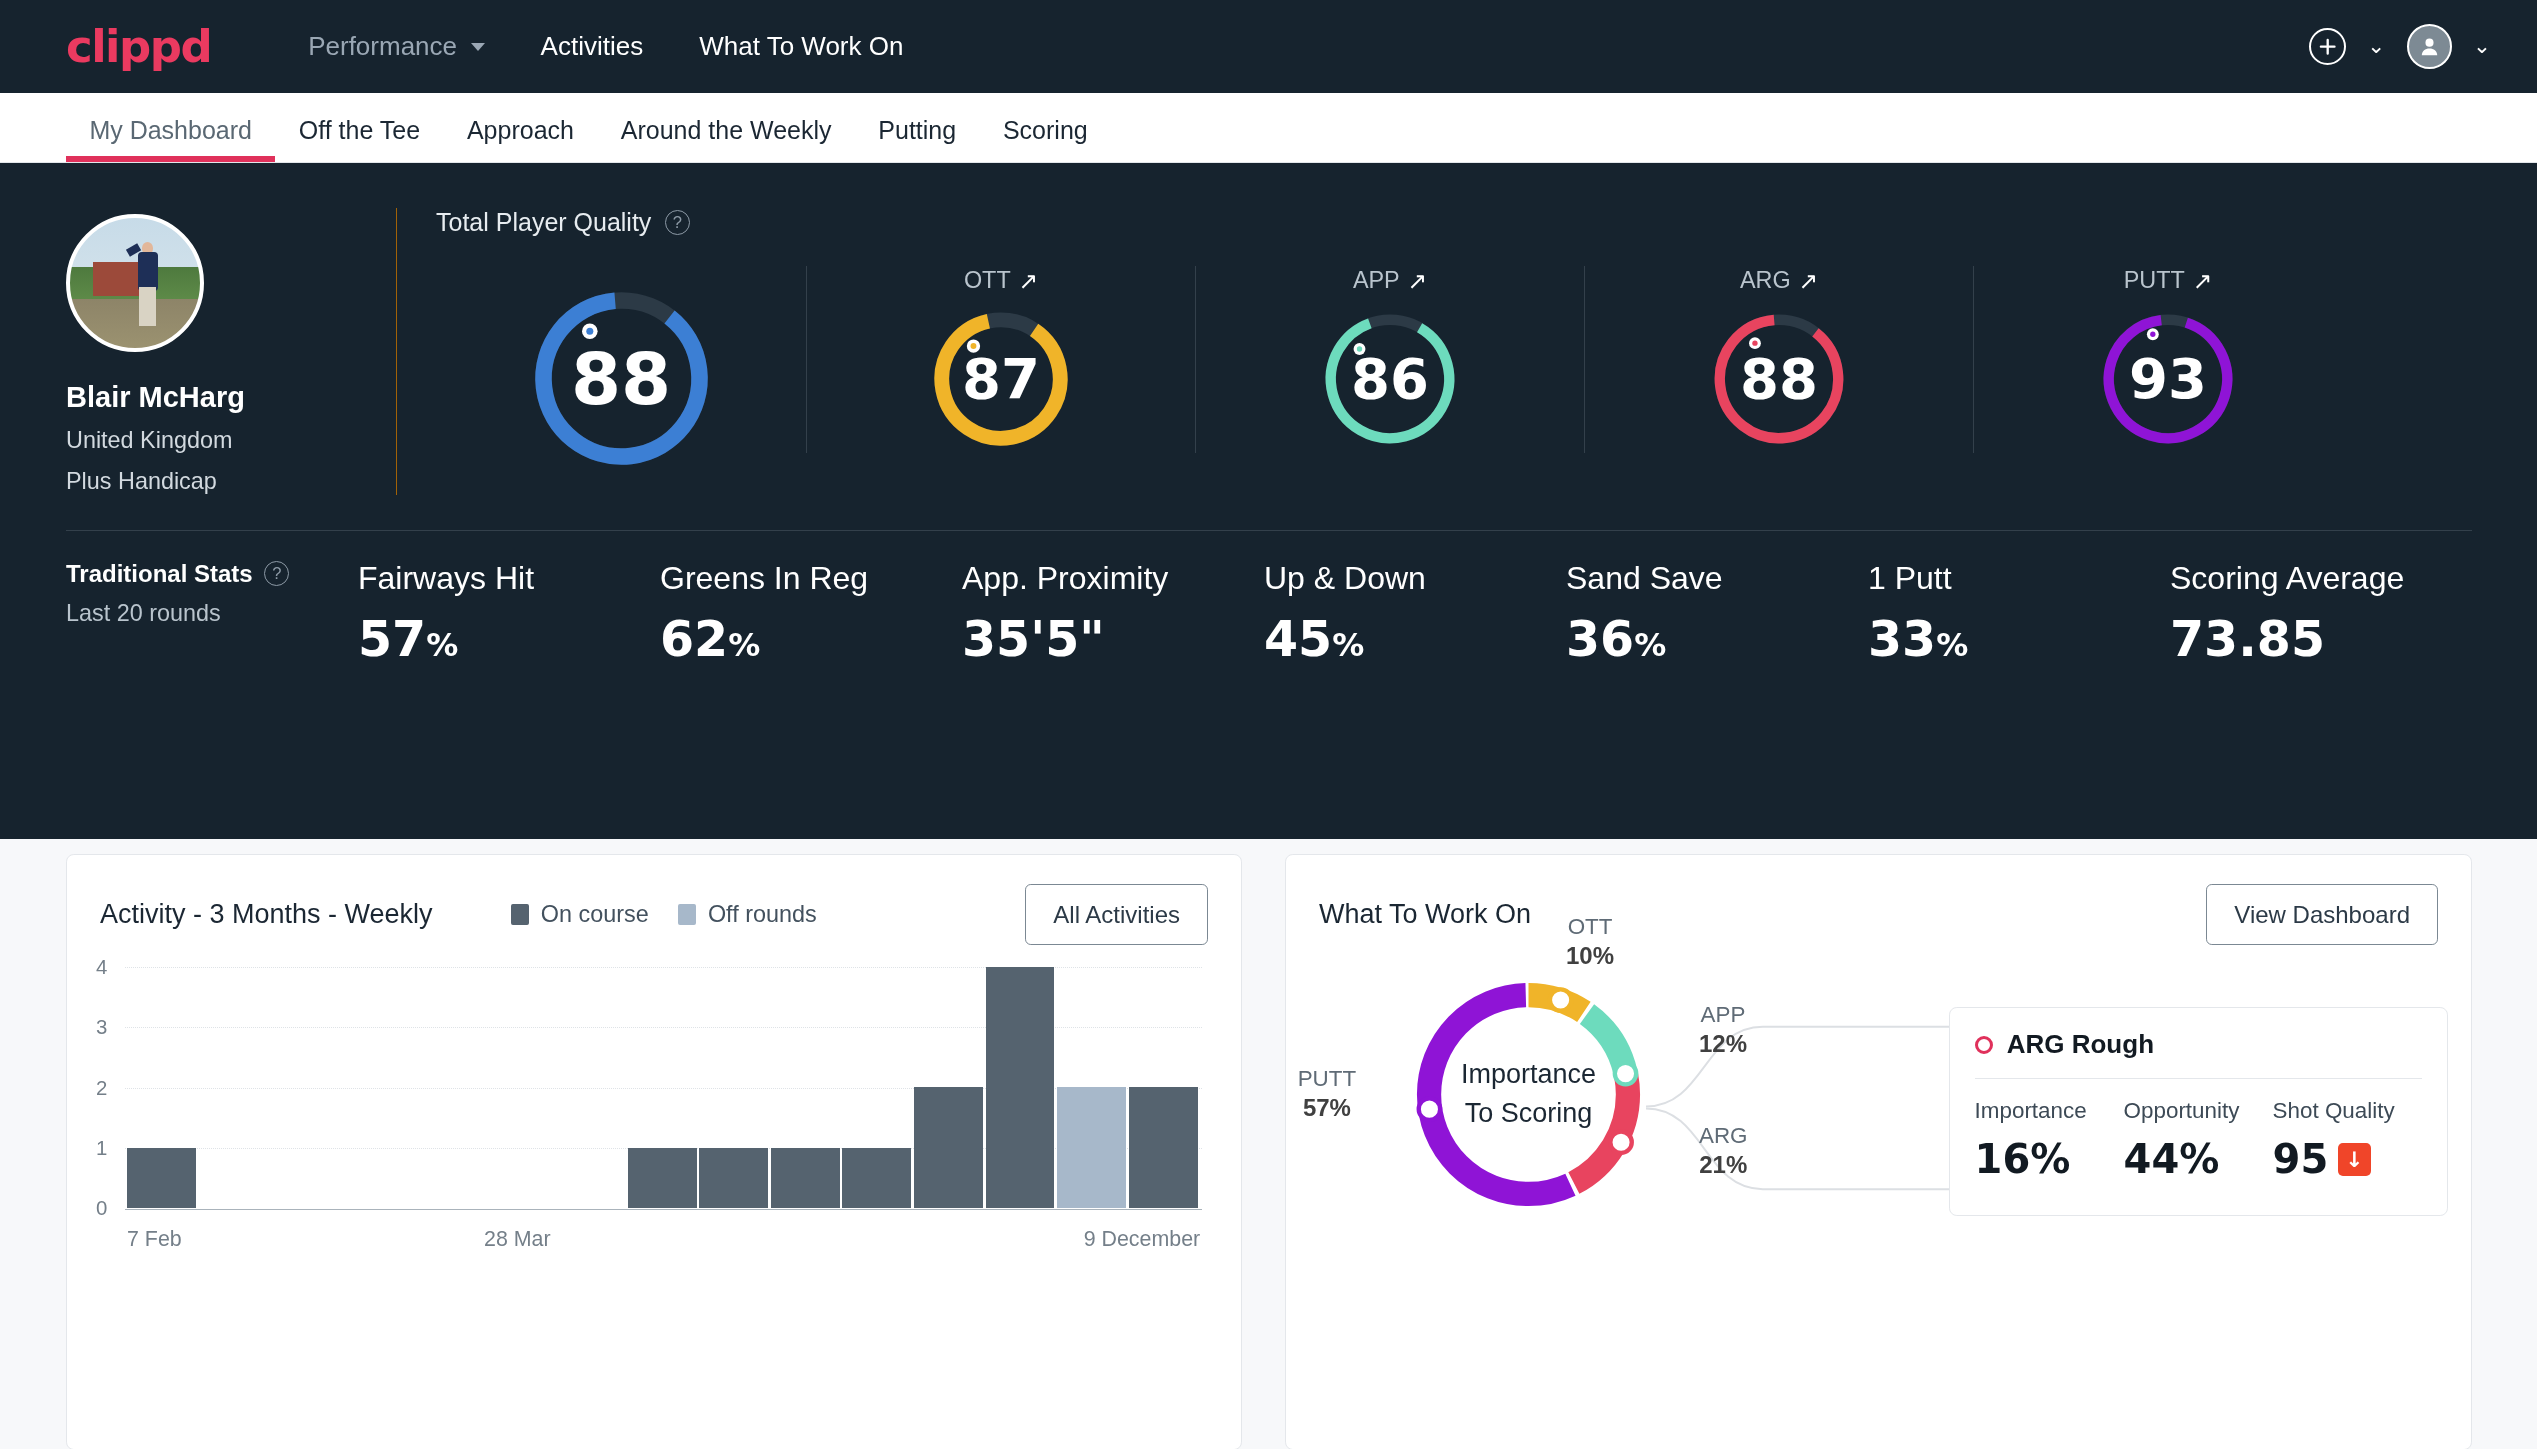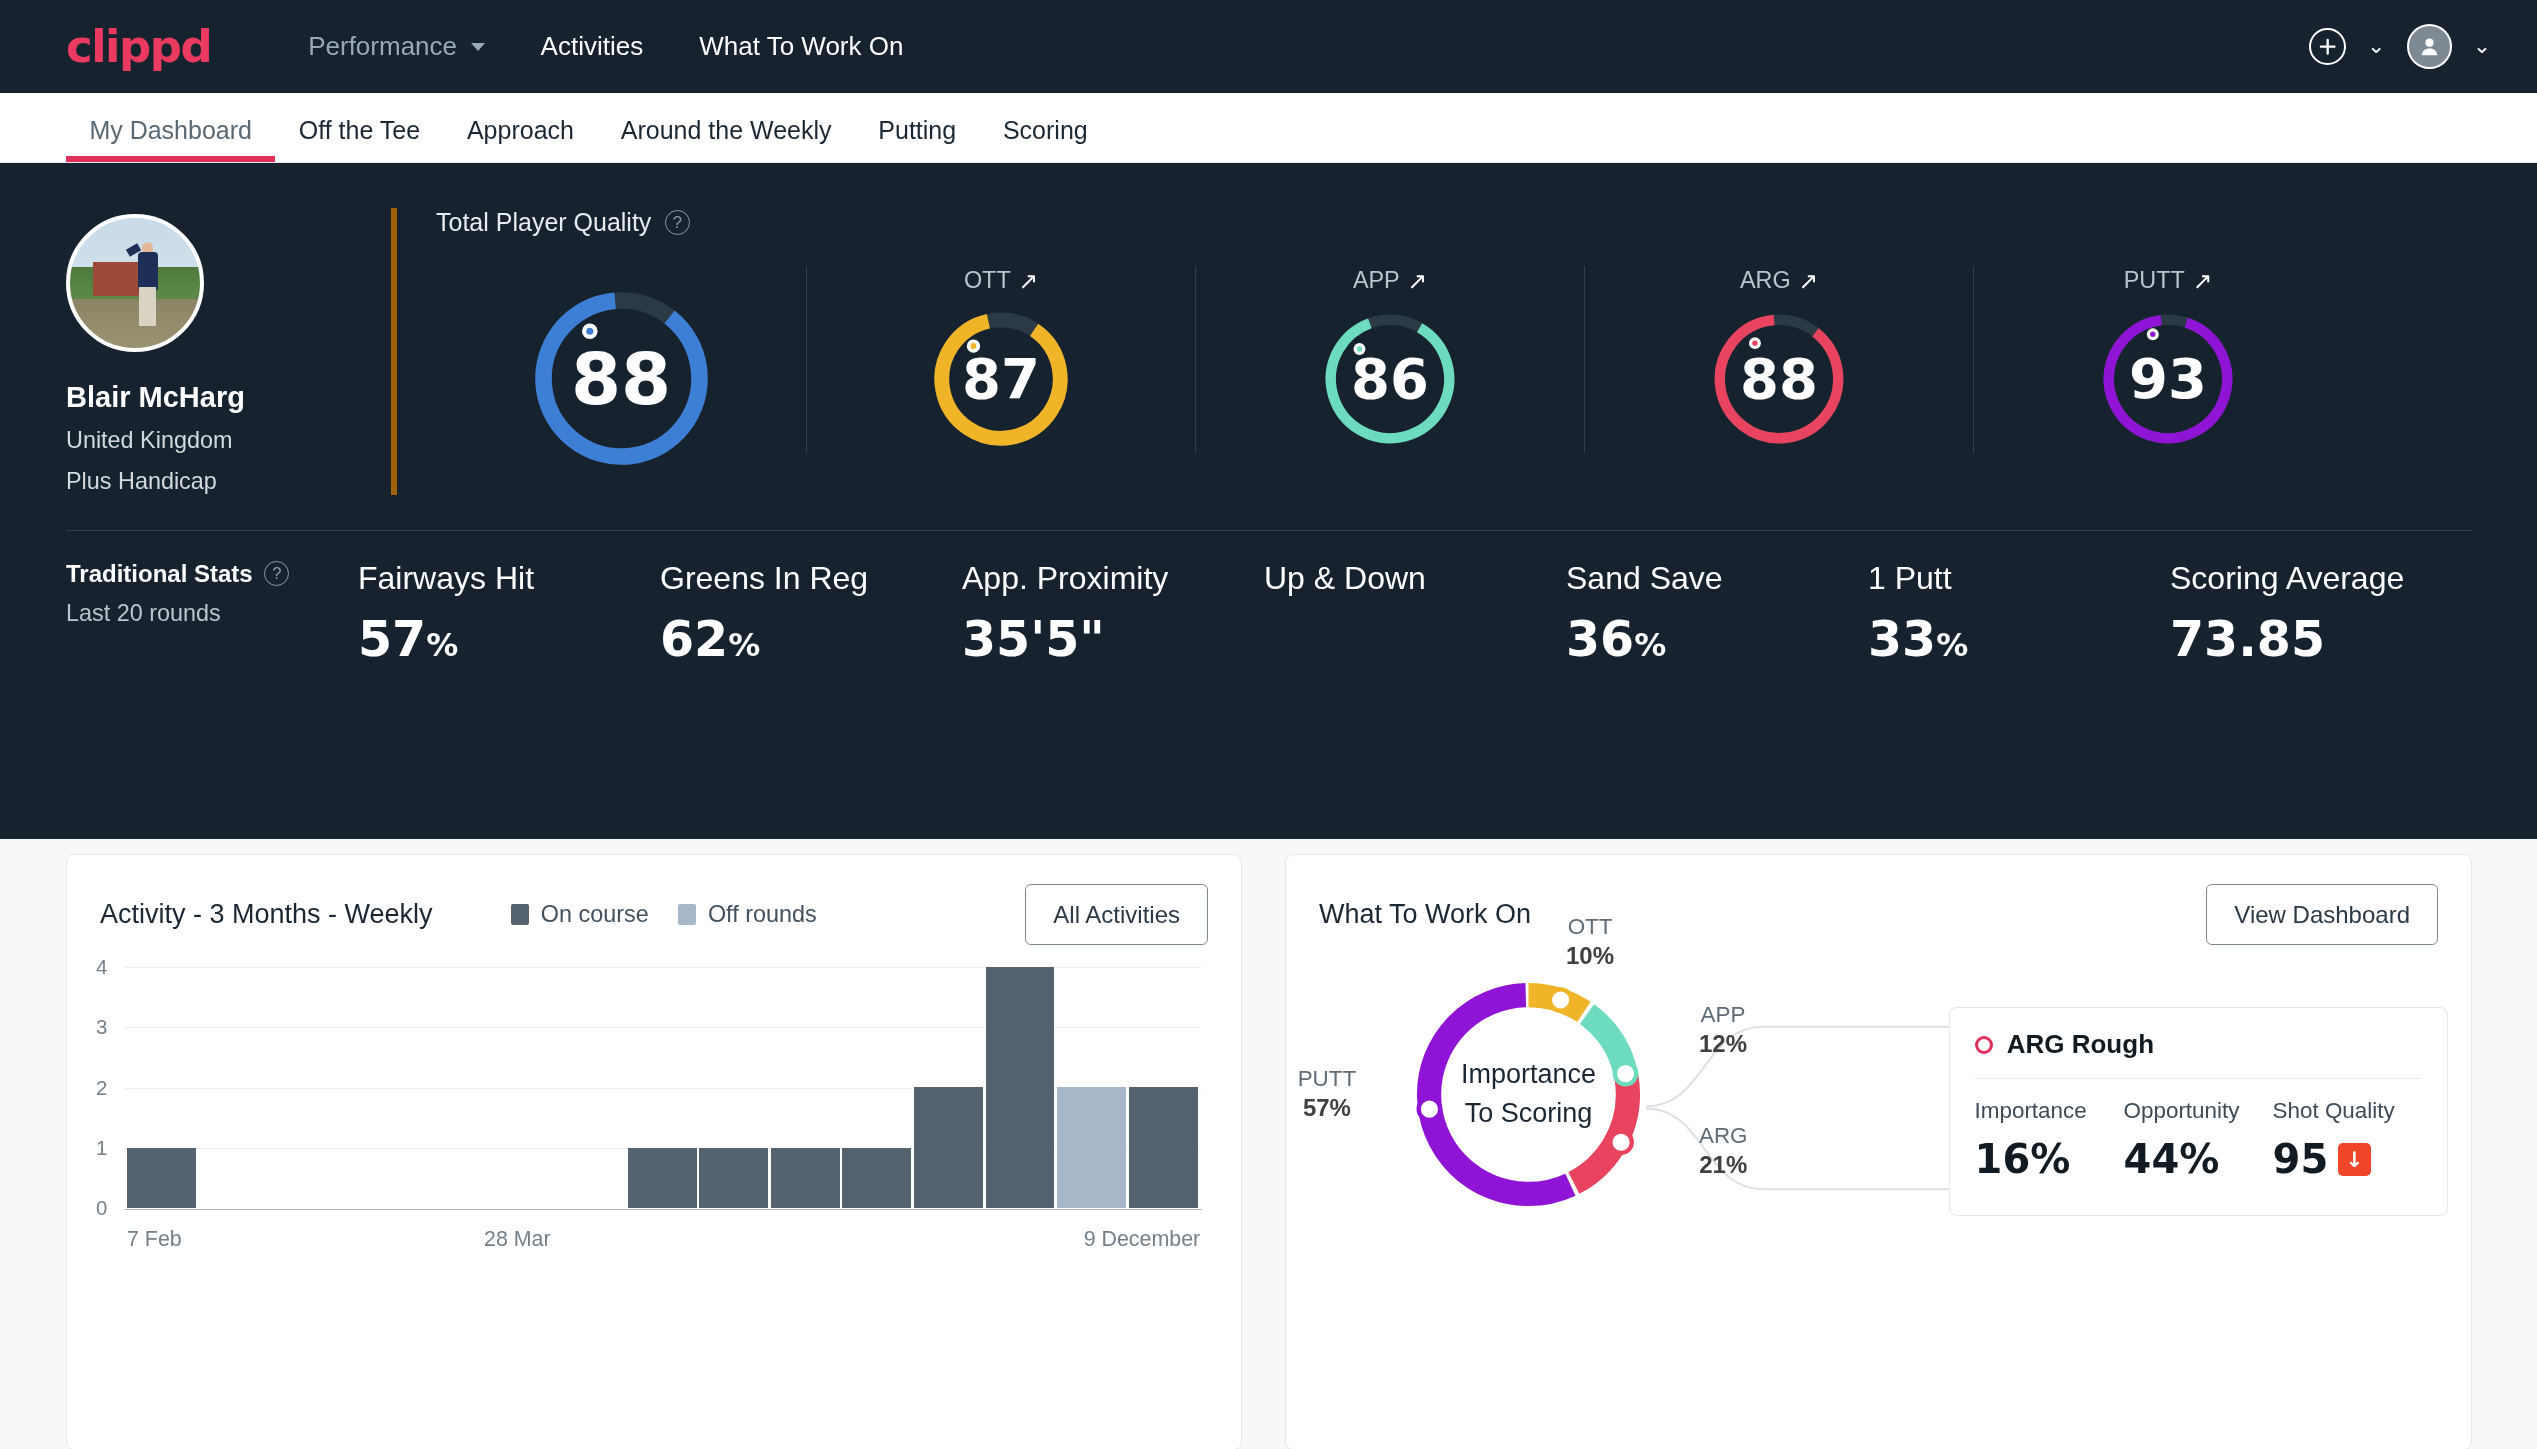--- a/index.html
+++ b/index.html
@@ -93,21 +93,21 @@
     background: #16232e;
     padding: 45px 66px 0 66px;
     height: 676px;
     position: relative;
   }
   .hero-top { display: flex; }
 
   .profile {
     width: 331px;
     flex: 0 0 331px;
-    border-right: 6px solid #a16207;
+    border-right: 1px solid #a16207;
     padding-top: 5.8px;
   }
   .avatar-photo {
     width: 138px; height: 138px; border-radius: 50%;
     border: 4.9px solid #ffffff;
     overflow: hidden;
     position: relative;
     background: linear-gradient(#c7dbe8 0%, #cfe0ea 38%, #4e7a3e 38%, #5d8a48 62%, #8d8468 62%, #9b9270 100%);
   }
   .avatar-photo .bldg {
@@ -478,20 +478,21 @@
       <div class="stat">
         <div class="stat-label">Greens In Reg</div>
         <div class="stat-value"><span>62</span><span class="unit">%</span></div>
       </div>
       <div class="stat">
         <div class="stat-label">App. Proximity</div>
         <div class="stat-value"><span>35'5"</span><span class="unit"></span></div>
       </div>
       <div class="stat">
         <div class="stat-label">Up &amp; Down</div>
+        <div class="stat-value"><span>45</span><span class="unit">%</span></div>
       </div>
       <div class="stat">
         <div class="stat-label">Sand Save</div>
         <div class="stat-value"><span>36</span><span class="unit">%</span></div>
       </div>
       <div class="stat">
         <div class="stat-label">1 Putt</div>
         <div class="stat-value"><span>33</span><span class="unit">%</span></div>
       </div>
       <div class="stat">

